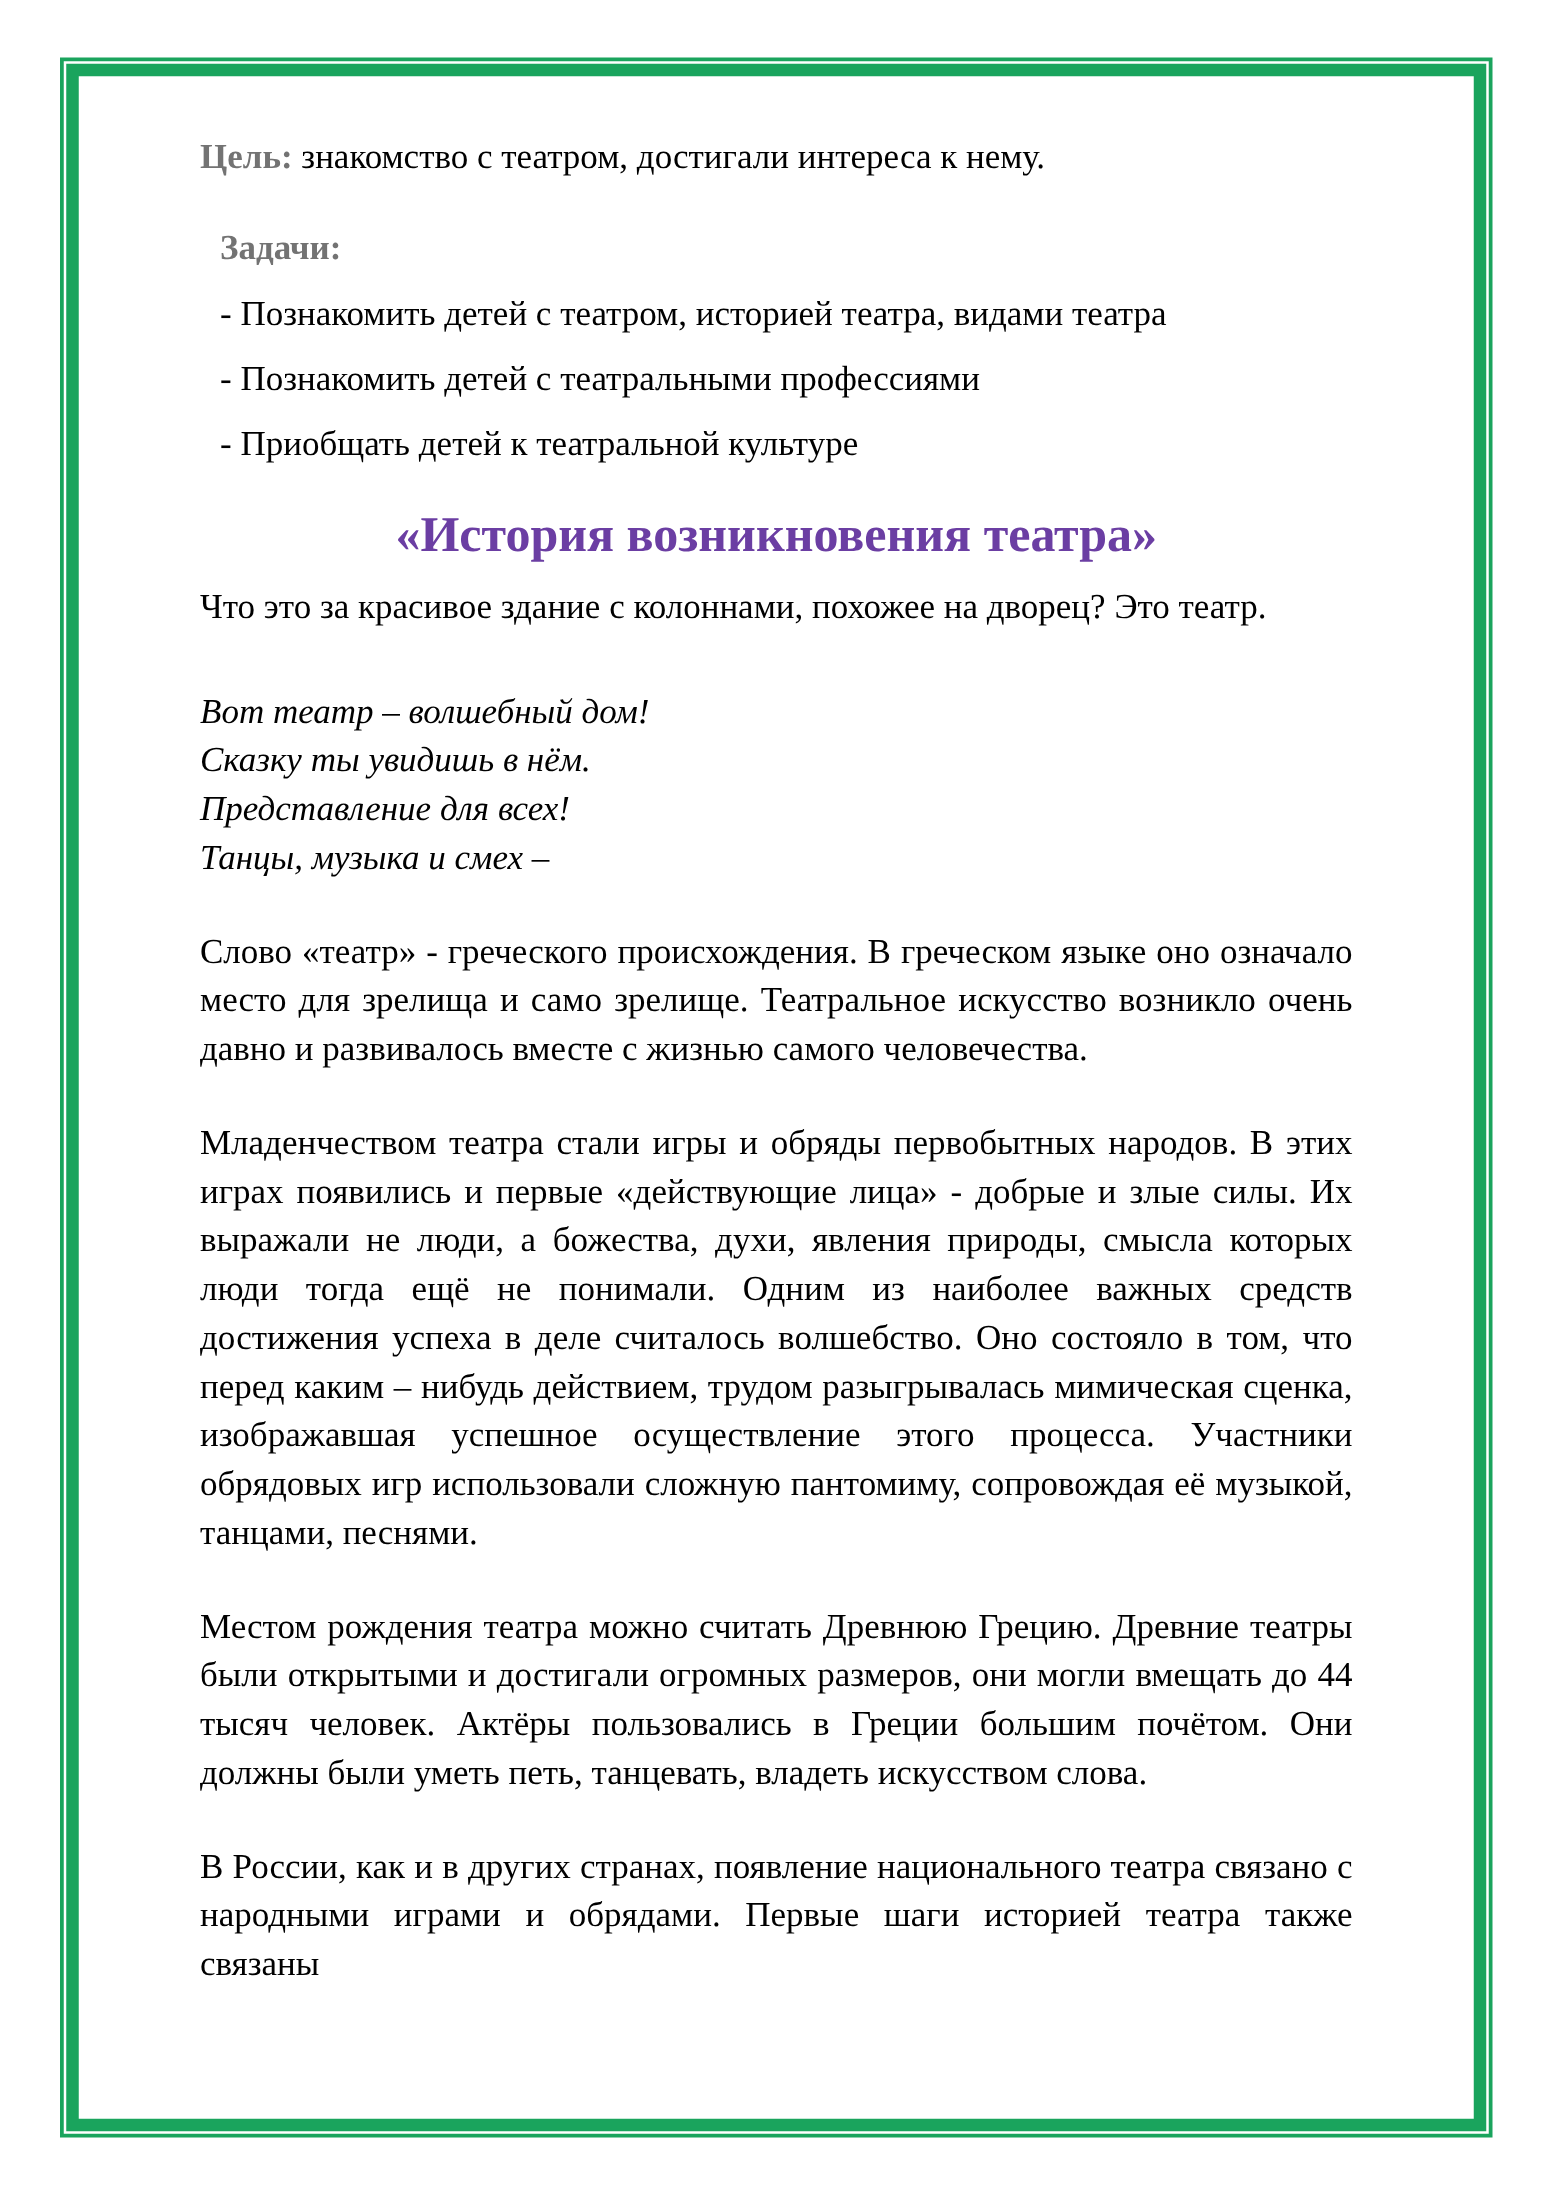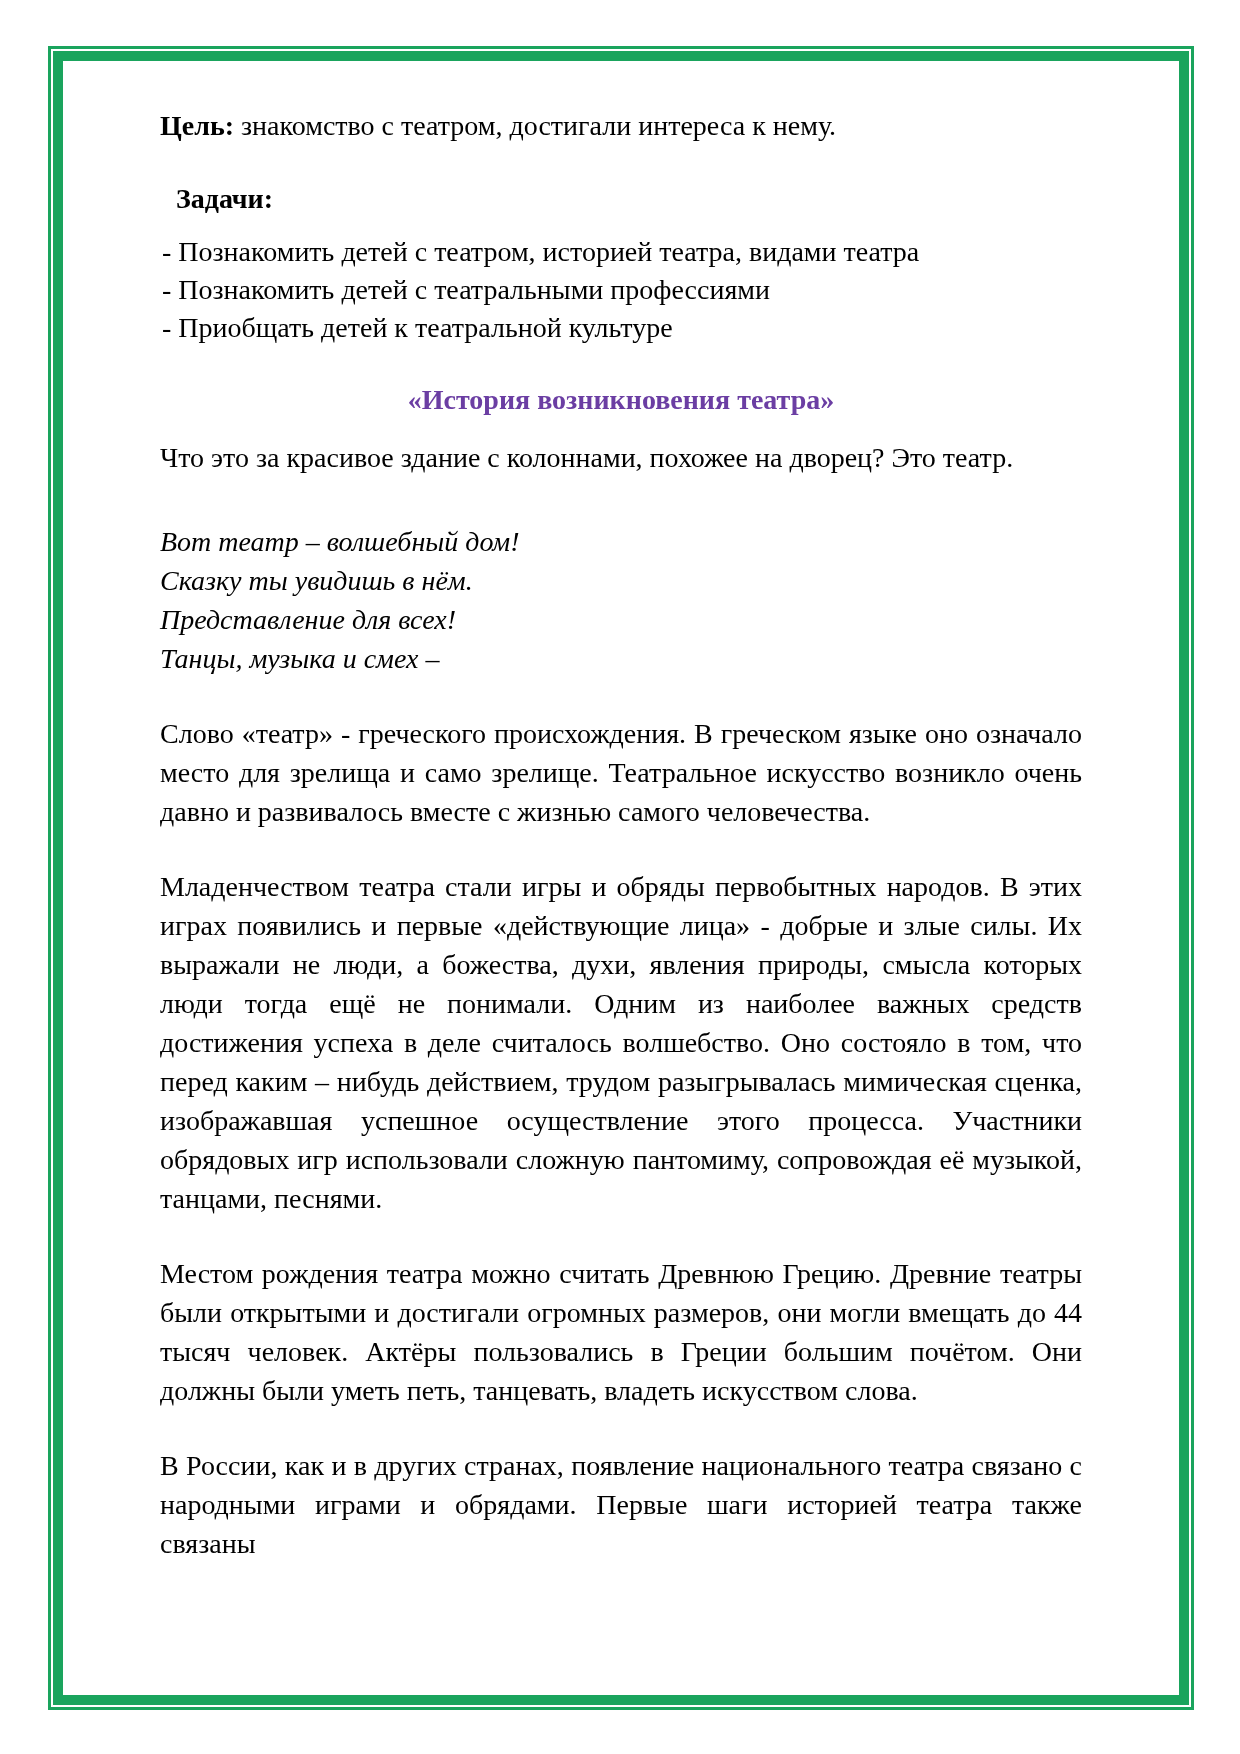--- a/index.html
+++ b/index.html
@@ -24,27 +24,27 @@
     border: 10px solid #1AA45D;
   }
   .content {
     position: absolute;
     left: 160px;
     top: 106px;
     width: 922px;
     font-size: 28px;
     line-height: 39px;
   }
-  .red-bold { color: #000000; font-weight: bold; }
+  .red-bold { color: #737373; font-weight: bold; }
   .goal { margin: 0 0 34px; }
   .tasks-label { margin: 16px; }
   .tasks { margin: 0 0 30px; }
-  .tasks .task-line { margin: 2px; line-height: 36px; }
+  .tasks .task-line { margin: 16px; line-height: 36px; }
   .title {
-    font-size: 28px;
+    font-size: 40px;
     line-height: 44px;
     font-weight: bold;
     color: #6B3EA3;
     text-align: center;
     margin: 32px 0 12px;
   }
   .intro { margin: 16px 0 45px; }
   .poem { margin: 0 0 36px; font-style: italic; }
   .poem .poem-line { margin: 0; line-height: 39px; }
   .paras .para { margin: 0 0 36px; text-align: justify; }

